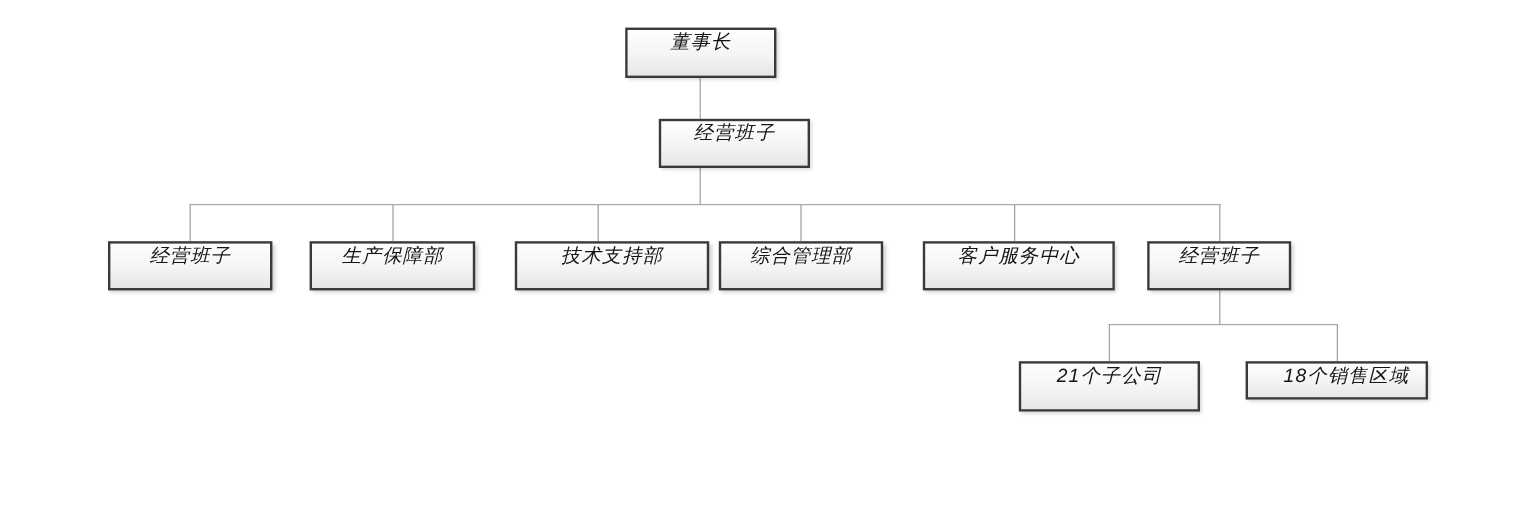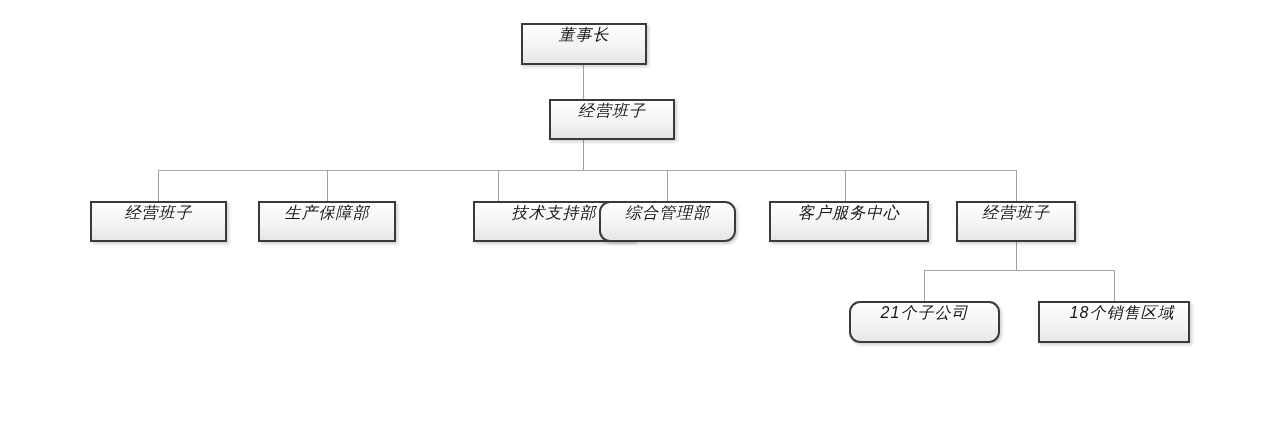--- a/index.html
+++ b/index.html
@@ -38,26 +38,26 @@
   .hline {
     position: absolute;
     height: 1px;
     background: #a8a8a8;
   }
   
   #n-chairman        { left: 521px; top: 23px;  width: 126px; height: 42px; }
   #n-management      { left: 549px; top: 99px;  width: 126px; height: 41px; }
   #n-marketing       { left: 90px;  top: 201px; width: 137px; height: 41px; }
   #n-production      { left: 258px; top: 201px; width: 138px; height: 41px; }
-  #n-techsupport     { left: 429px; top: 201px; width: 162px; height: 41px; margin-left: 44px; }
-  #n-admin           { left: 599px; top: 201px; width: 137px; height: 41px; border-radius: 11px; }
+  #n-techsupport     { left: 429px; top: 201px; width: 162px; height: 41px; }
+  #n-admin           { left: 599px; top: 201px; width: 137px; height: 41px; }
   #n-customerservice { left: 769px; top: 201px; width: 160px; height: 41px; }
   #n-fieldoffices    { left: 956px; top: 201px; width: 120px; height: 41px; }
-  #n-subsidiaries    { left: 849px; top: 301px; width: 151px; height: 42px; border-radius: 11px; }
-  #n-salesregions    { left: 1038px;top: 301px; width: 152px; height: 42px; padding-left: 16px; }
+  #n-subsidiaries    { left: 849px; top: 301px; width: 151px; height: 42px; }
+  #n-salesregions    { left: 1038px;top: 301px; width: 152px; height: 32px; padding-left: 16px; }
   
   #c-v-top           { left: 583px;  top: 65px;  height: 34px; }
   #c-v-mgmt          { left: 583px;  top: 140px; height: 30px; }
   #c-h-level3        { left: 158px;  top: 170px; width: 859px; }
   #c-v-marketing     { left: 158px;  top: 170px; height: 31px; }
   #c-v-production    { left: 327px;  top: 170px; height: 31px; }
   #c-v-techsupport   { left: 498px;  top: 170px; height: 31px; }
   #c-v-admin         { left: 667px;  top: 170px; height: 31px; }
   #c-v-customer      { left: 845px;  top: 170px; height: 31px; }
   #c-v-field         { left: 1016px; top: 170px; height: 31px; }

